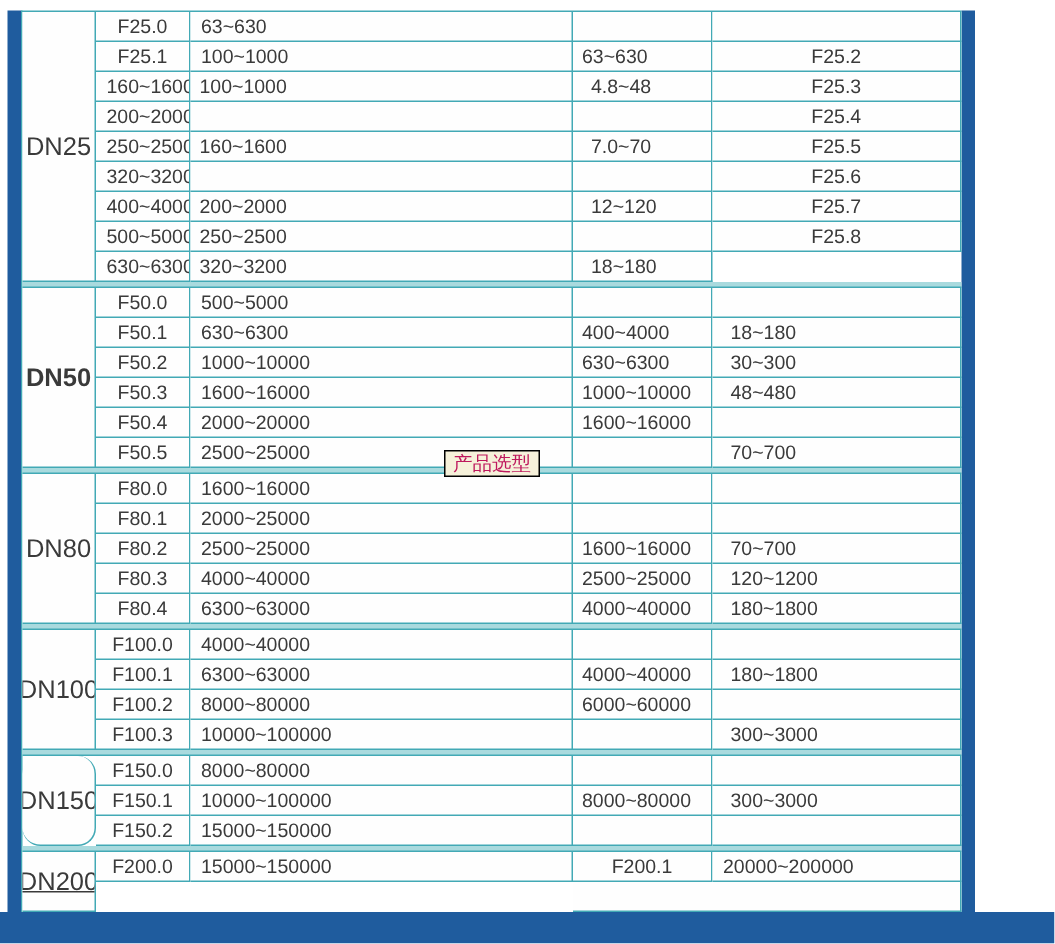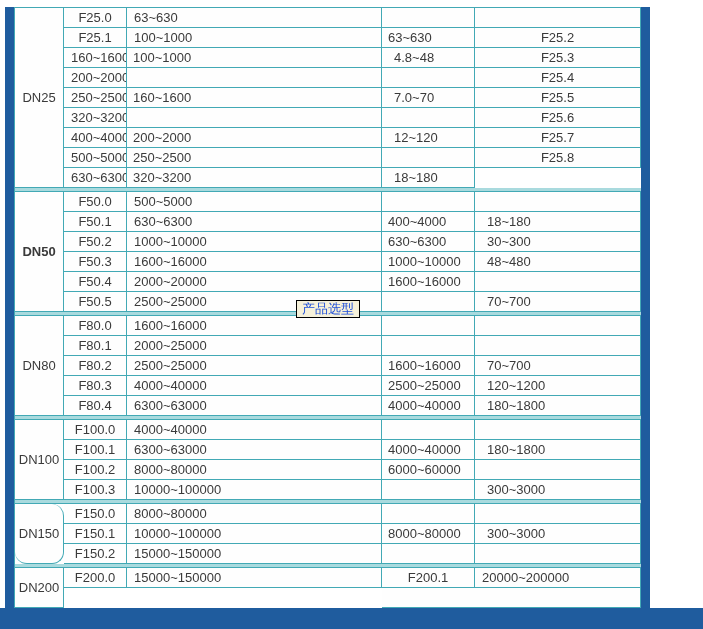--- a/index.html
+++ b/index.html
@@ -24,29 +24,29 @@
     border-top:1px solid var(--teal);border-left:1px solid var(--teal);
     box-sizing:border-box;
   }
   .group{display:grid;grid-template-columns:49px 63px 255px 93px 1fr;grid-auto-rows:20px;}
   .cell{
     box-sizing:border-box;background:var(--row-bg);
     border-right:1px solid var(--teal);border-bottom:1px solid var(--teal);
     font-size:13px;color:var(--text);line-height:19px;
     padding:0 2px 0 7px;white-space:nowrap;overflow:hidden;
   }
-  .dn-cell{display:flex;align-items:center;justify-content:center;padding:0;font-size:13px;}
+  .dn-cell{display:flex;align-items:center;justify-content:center;padding:0;font-size:17px;}
   .code-cell{text-align:center;padding:0;}
   .col4-cell{padding-left:6px;}
   .col5-cell{padding-left:12px;}
   .note-cell{padding-left:8px;}
   .sep{box-sizing:border-box;height:4px;background:var(--sep);border-bottom:1px solid var(--teal);}
   #product-tag{
     position:absolute;left:296px;top:300px;z-index:5;
-    background:var(--tag-bg);border:1px solid #000;color:#1d4ed8;
+    background:var(--tag-bg);border:1px solid #000;color:#be185d;
     font-size:13px;line-height:16px;padding:0 5px;white-space:nowrap;
   }
 </style>
 </head>
 <body>
 
 <div id="left-bar" class="vbar"></div>
 <div id="right-bar" class="vbar"></div>
 <div id="bottom-bar"></div>
 
@@ -172,21 +172,21 @@
       <div class="cell range-cell">10000~100000</div>
       <div class="cell col4-cell">8000~80000</div>
       <div class="cell col5-cell">300~3000</div>
       <div class="cell code-cell">F150.2</div>
       <div class="cell range-cell">15000~150000</div>
       <div class="cell col4-cell"></div>
       <div class="cell col5-cell"></div>
     </div>
     <div class="sep"></div>
     <div class="group">
-      <div class="cell dn-cell" style="grid-row: 1 / span 2;">DN200</div>
+      <div class="cell dn-cell" style="grid-row: 1 / span 2; text-decoration: underline;">DN200</div>
       <div class="cell code-cell">F200.0</div>
       <div class="cell range-cell">15000~150000</div>
       <div class="cell code-cell">F200.1</div>
       <div class="cell range-cell">20000~200000</div>
       <div class="cell note-cell" style="grid-column: 4 / span 2;"></div>
     </div>
   </div>
 
 <div id="product-tag">产品选型</div>
 

